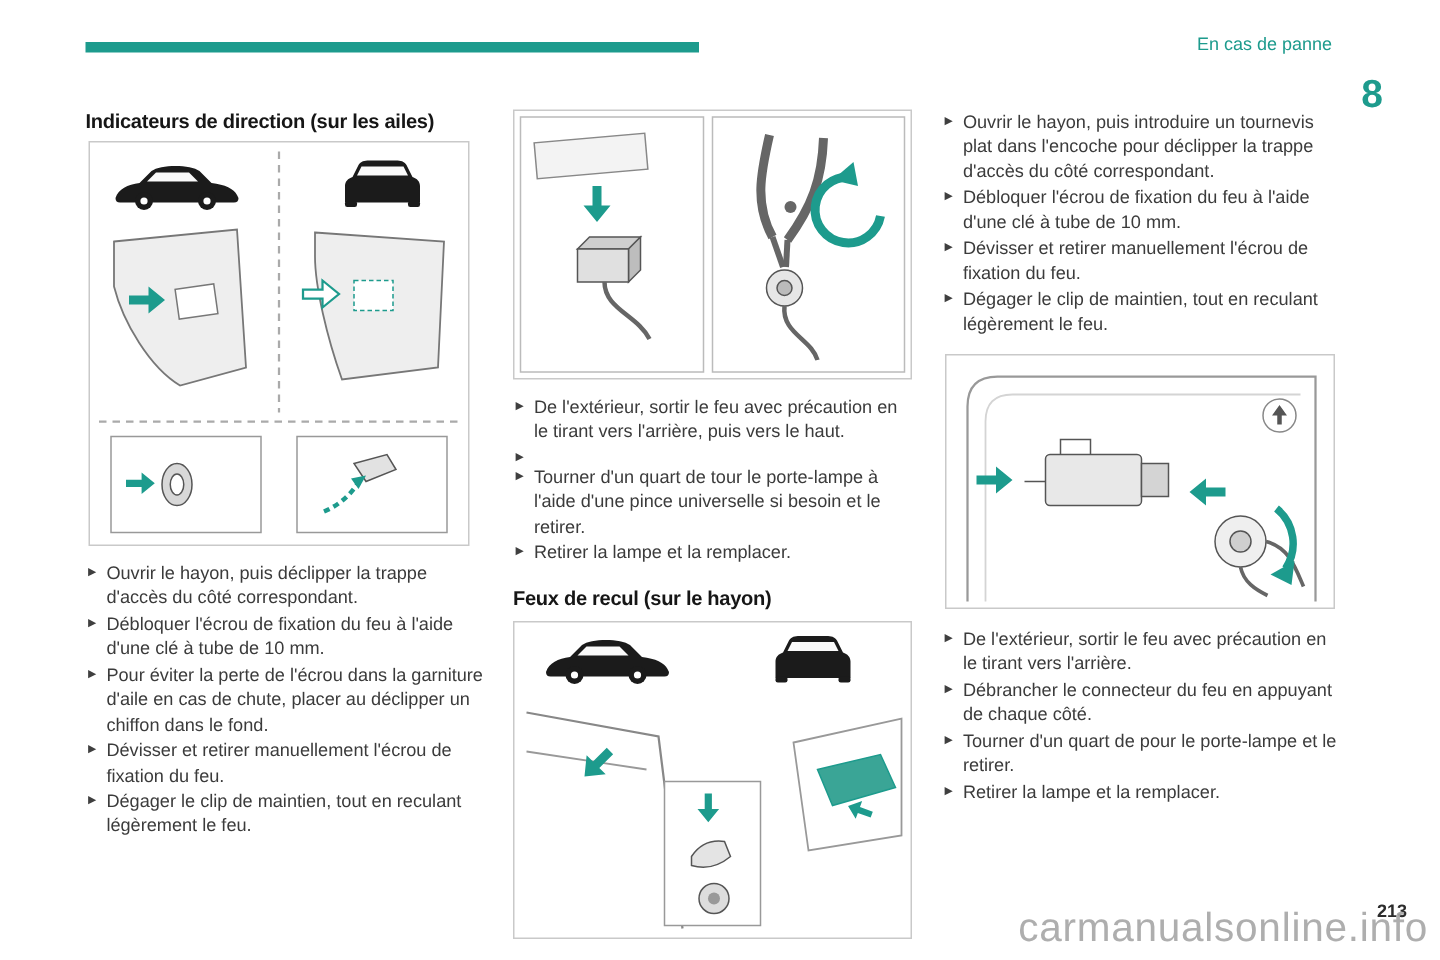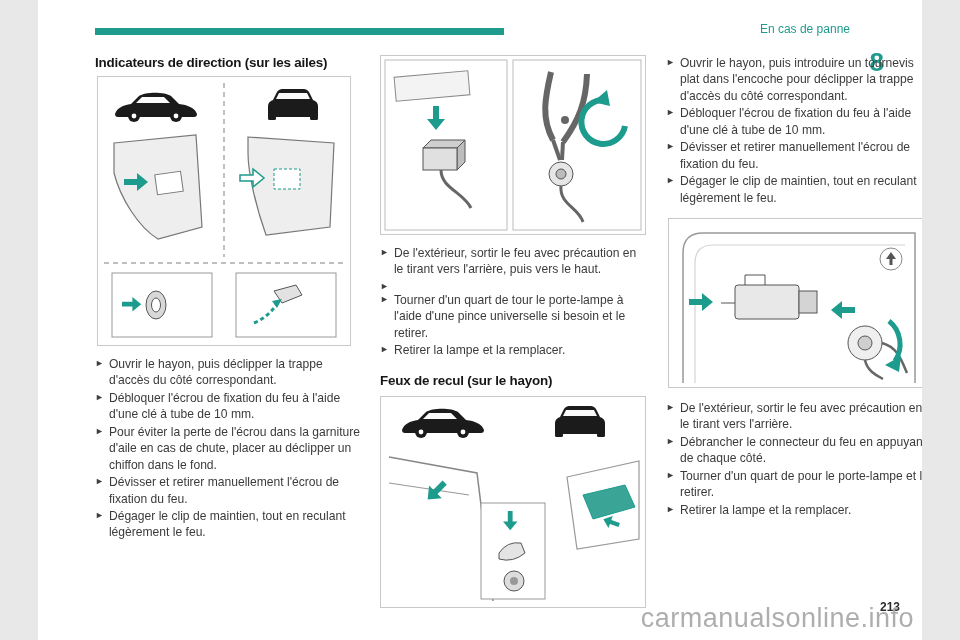--- a/index.html
+++ b/index.html
@@ -1,24 +1,24 @@
 <!DOCTYPE html>
 <html><head>
 <meta charset="utf-8">
 <style>
   html,body { margin:0; padding:0; background:#e8e8e8; }
   .page {
-    position:relative; width:884px; height:640px; background:#ffffff;
+    position:relative; width:960px; height:640px; background:#ffffff;
     font-family:"Liberation Sans", sans-serif; color:#3b3b3b; overflow:hidden;
     margin:0 auto;
   }
   .topbar { position:absolute; left:57px; top:28px; width:409px; height:7px; background:#1d9b8d; }
   .section-label { position:absolute; top:22px; right:72px; font-size:12px; color:#1d9b8d; }
   .chapter { position:absolute; top:47px; right:38px; font-size:26px; font-weight:bold; color:#1d9b8d; }
-  .col { position:absolute; width:266px; top:55px; }
+  .col { position:absolute; width:266px; top:73px; }
   .col1 { left:57px; }
   .col2 { left:342px; }
   .col3 { left:628px; }
   .h2 { font-weight:bold; font-size:13.4px; color:#161616; margin:0 0 6px 0; white-space:nowrap; letter-spacing:-0.2px; }
   .h2.mid { margin:14px 0 8px 0; }
   .bullet { display:flex; gap:5px; margin-bottom:1px; font-size:12.1px; line-height:1.36; color:#3b3b3b; }
   .bullet .arr { flex:0 0 auto; font-size:9px; line-height:1; padding-top:3px; color:#3f3f3f; }
   .figure { background:#fff; border:1px solid #c9c9c9; line-height:0; }
   .figure.f1 { width:252px; margin:6px 0 10px 2px; }
   .figure.f2 { width:264px; margin:0 0 10px 0; }

